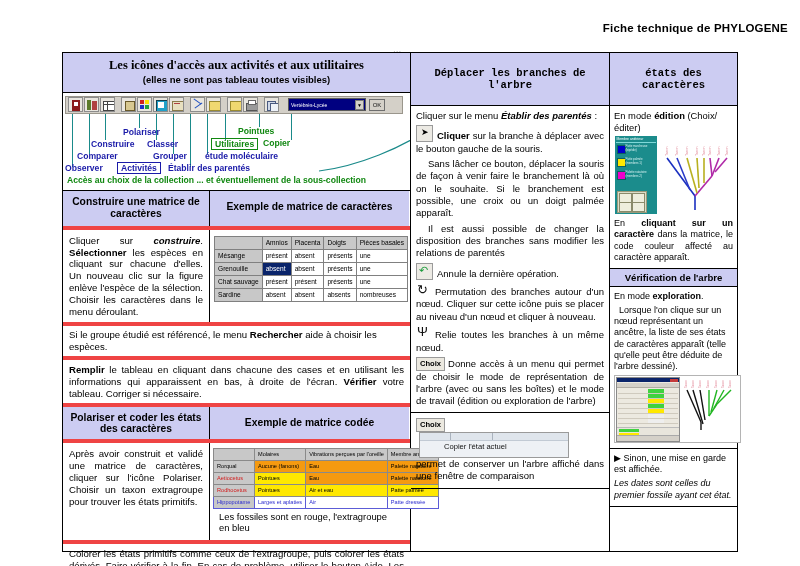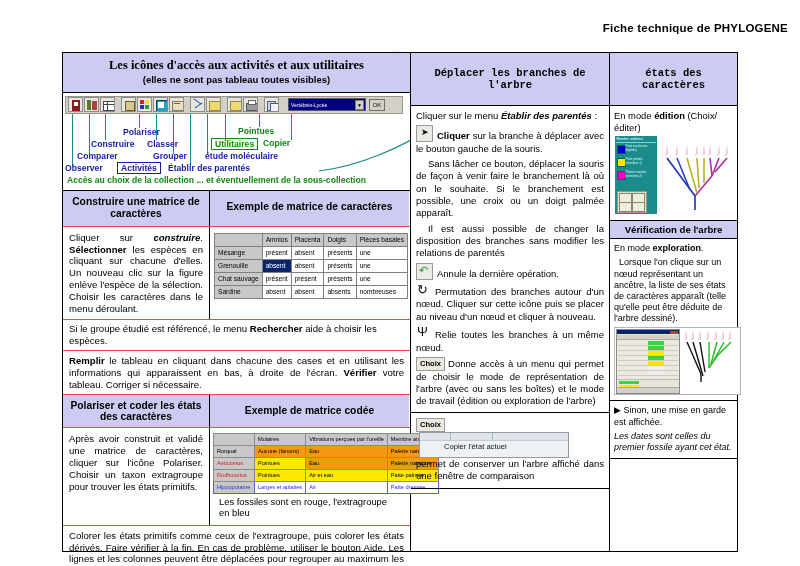--- a/index.html
+++ b/index.html
@@ -77,21 +77,21 @@
   .lbl.green{color:#118811;}
   .lbl.boxed{border:1px solid #118811;padding:0 3px;color:#118811;}
   .lbl.boxed.blue{border-color:#1a1aa8;color:#1a1aa8;}
   .leader{position:absolute;background:#1a8a8a;width:1px;}
   .bottomline{
     position:absolute;left:4px;top:82px;font-size:8.6px;font-weight:bold;color:#118811;
   }
   .swoop{position:absolute;left:250px;top:20px;width:130px;height:62px;pointer-events:none;}
 
   
-  .row{display:flex;border-bottom:1px solid #ef4444;}
+  .row{display:flex;border-bottom:4px solid #ef4444;}
   .cell{box-sizing:border-box;padding:5px 6px;font-size:9.6px;line-height:1.23;}
   .cell.bord{border-right:1px solid #000;}
   .sub-hdr{
     background:#ccccf2;text-align:center;font-weight:bold;font-size:10.3px;
     padding:5px 4px;box-sizing:border-box;
   }
   .w148{width:147px;flex:none;}
   .w199{width:199px;flex:none;}
   b.ital{font-style:italic;}
   .just{text-align:justify;}
@@ -493,20 +493,23 @@
               <text x="31" y="20" transform="rotate(-90 31,20)">Taxon</text>
               <text x="41" y="20" transform="rotate(-90 41,20)">Taxon</text>
               <text x="48" y="20" transform="rotate(-90 48,20)">Taxon</text>
               <text x="54" y="20" transform="rotate(-90 54,20)">Taxon</text>
               <text x="63" y="20" transform="rotate(-90 63,20)">Taxon</text>
               <text x="71" y="20" transform="rotate(-90 71,20)">Taxon</text>
             </g>
           </svg>
         </div>
 
+        <p class="justy">
+          <span>En </span><b>cliquant sur un caractère</b><span> dans la matrice, le code couleur affecté au caractère apparaît.</span>
+        </p>
       </div>
 
       <div class="rt-hdr">Vérification de l'arbre</div>
 
       <div class="rt">
         <p>
           <span>En mode </span><b>exploration</b><span>.</span>
         </p>
         <p style="text-indent:5px;">Lorsque l'on clique sur un nœud représentant un ancêtre, la liste de ses états de caractères  apparaît (telle qu'elle peut être déduite de l'arbre dessiné).</p>
 

